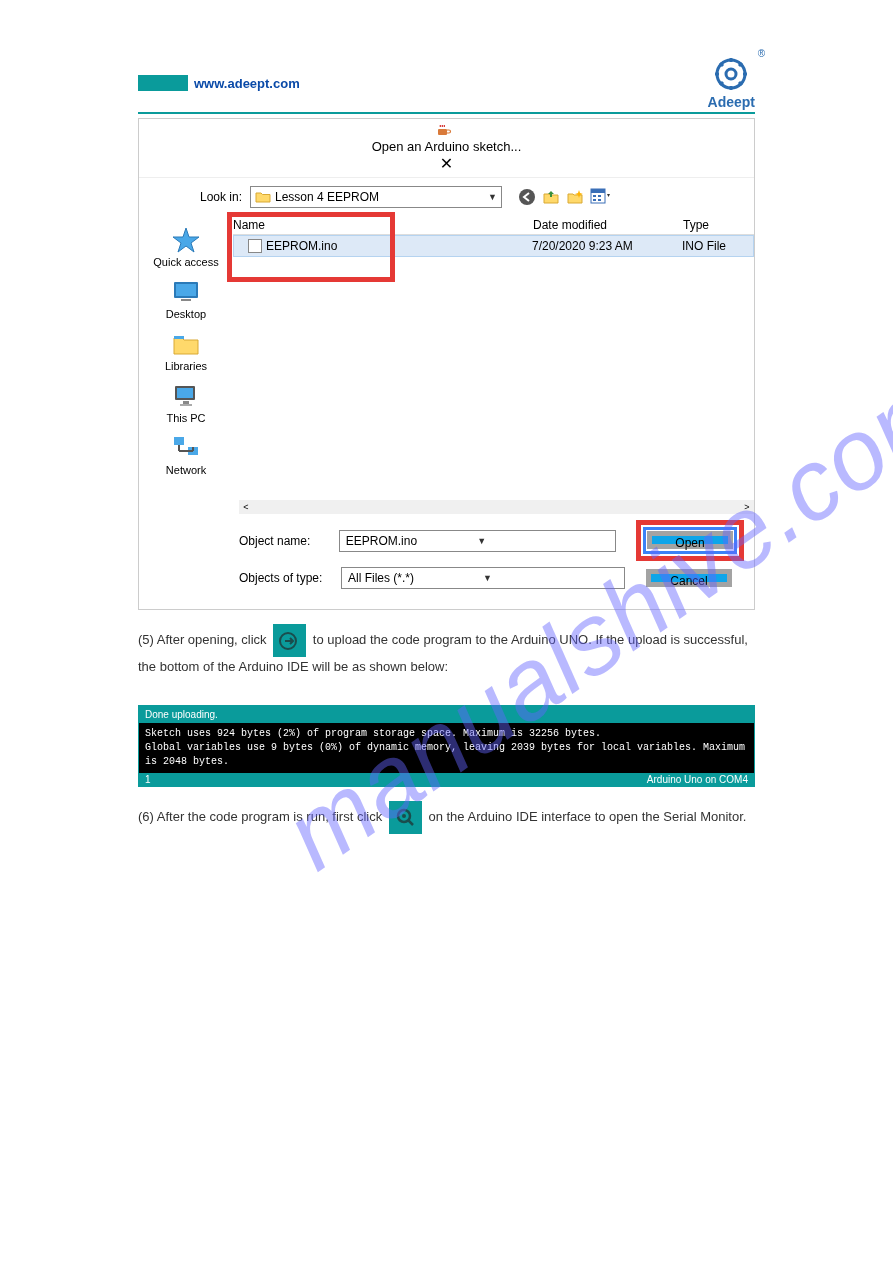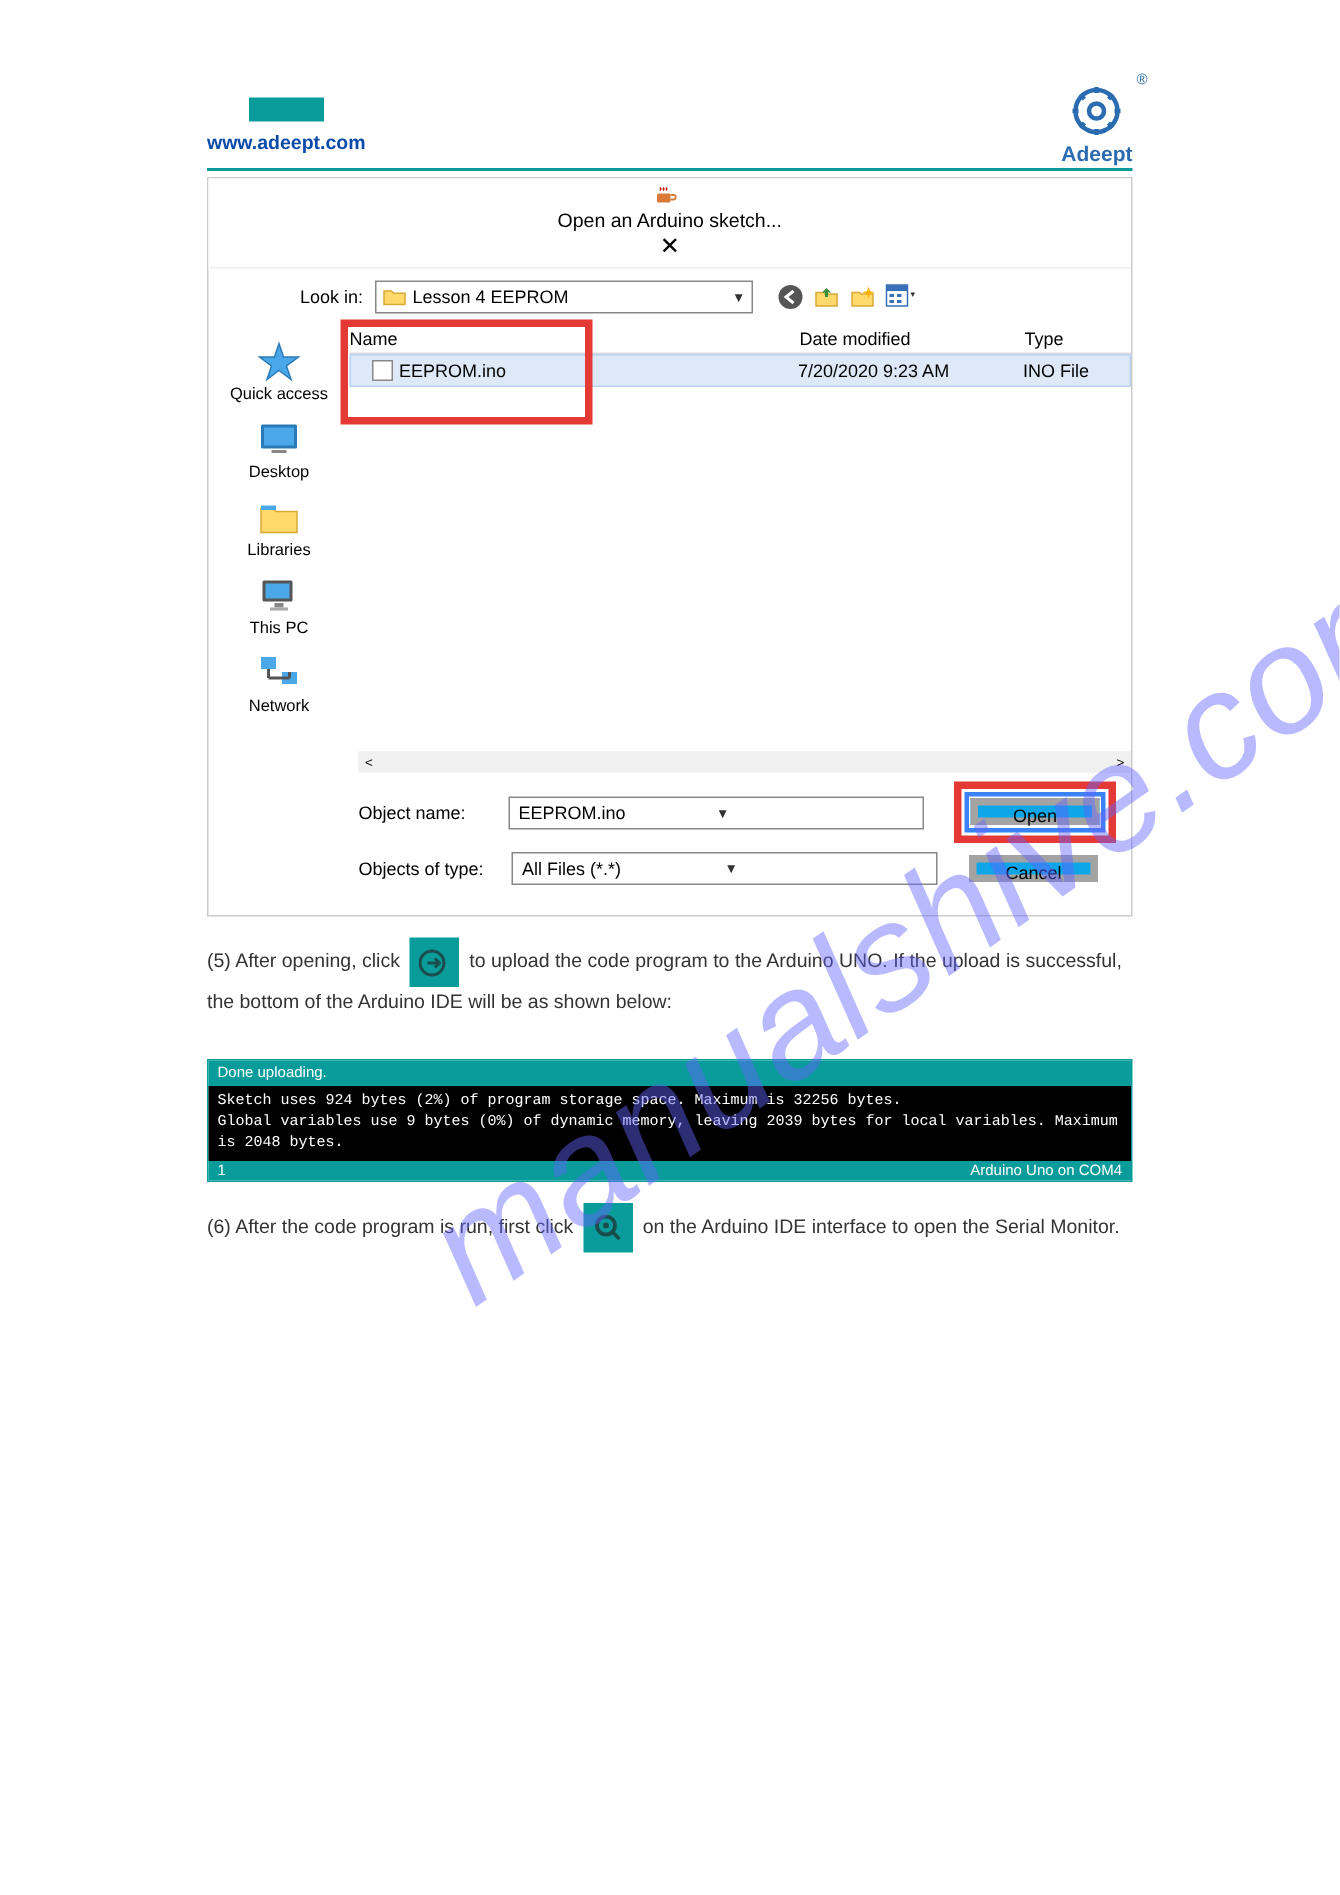--- a/index.html
+++ b/index.html
@@ -1,21 +1,21 @@
 <!DOCTYPE html>
 <html><head>
 <meta charset="utf-8">
 <style>
 * { box-sizing: border-box; margin: 0; padding: 0; }
 body { font-family: "Segoe UI", Tahoma, sans-serif; background: #fff; width: 893px; height: 1263px; position: relative; overflow: hidden; }
 
 .page { padding: 56px 138px 0 138px; }
 
 .header { display: flex; align-items: center; justify-content: space-between; border-bottom: 2px solid #0a9b9b; padding-bottom: 2px; margin-bottom: 4px; }
-.header-left { display: flex; align-items: center; gap: 6px; flex-direction: column; }
+.header-left { display: flex; align-items: center; gap: 6px; }
 .header-block { width: 50px; height: 16px; background: #0a9b9b; }
 .header-url { color: #0a4aa8; font-size: 13px; font-weight: 600; }
 .logo { display: flex; flex-direction: column; align-items: center; position: relative; }
 .logo-r { position: absolute; top: -8px; right: -10px; font-size: 10px; color: #2b6cb0; }
 .logo-text { color: #2b6cb0; font-size: 14px; font-weight: 700; margin-top: 2px; }
 
 .dialog { border: 1px solid #ccc; background: #fff; font-size: 12px; color: #000; }
 .dialog-titlebar { display: flex; align-items: center; padding: 4px 8px; background: #fff; border-bottom: 1px solid #eee; flex-direction: column; }
 .coffee-icon { width: 16px; height: 16px; margin-right: 6px; }
 .dialog-title { flex: 1; font-size: 13px; }

